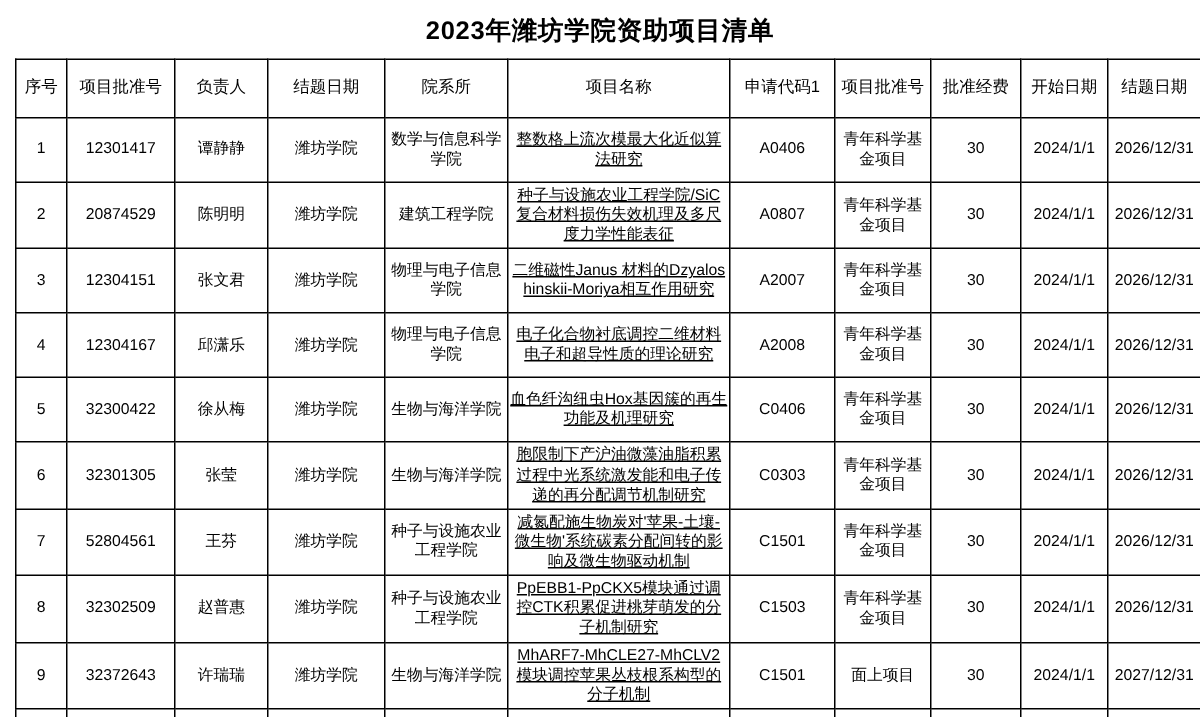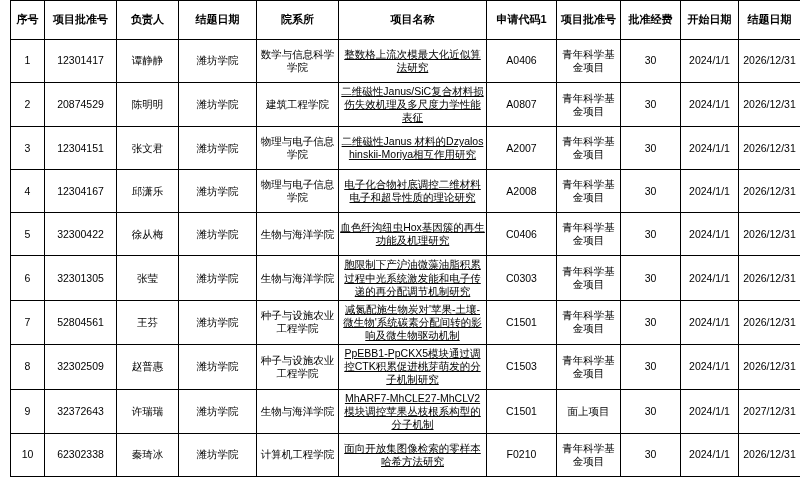--- a/index.html
+++ b/index.html
@@ -39,21 +39,21 @@
   table.grant-table td {
     border: 1px solid #000000;
     text-align: center;
     vertical-align: middle;
     font-size: 10.5px;
     line-height: 1.25;
     padding: 2px 1px;
     word-break: break-all;
   }
   table.grant-table th {
-    font-weight: bold;
+    font-weight: normal;
     font-size: 11px;
     height: 34px;
   }
   table.grant-table td {
     height: 38px;
   }
   
   col.c-idx      { width: 34px; }
   col.c-no       { width: 72px; }
   col.c-leader   { width: 62px; }
@@ -70,20 +70,21 @@
     text-align: center;
     padding: 2px 3px;
     text-decoration: underline;
   }
   .nowrap { white-space: nowrap; }
 </style>
 </head>
 <body>
 
 <div class="page">
+  <div class="doc-title">2023年潍坊学院资助项目清单</div>
 
   <table class="grant-table">
     <colgroup>
       <col class="c-idx">
         <col class="c-no">
         <col class="c-leader">
         <col class="c-unit">
         <col class="c-dept">
       <col class="c-name">
         <col class="c-code">
@@ -120,21 +121,21 @@
         <td>30</td>
         <td class="nowrap">2024/1/1</td>
         <td class="nowrap">2026/12/31</td>
       </tr>
       <tr>
         <td>2</td>
         <td>20874529</td>
         <td>陈明明</td>
         <td>潍坊学院</td>
         <td>建筑工程学院</td>
-        <td class="cell-name">二维磁性Janus/SiC复合材料损伤失效机理及多尺度力学性能表征</td>
+        <td class="cell-name">种子与设施农业工程学院/SiC复合材料损伤失效机理及多尺度力学性能表征</td>
         <td>A0807</td>
         <td>青年科学基金项目</td>
         <td>30</td>
         <td class="nowrap">2024/1/1</td>
         <td class="nowrap">2026/12/31</td>
       </tr>
       <tr>
         <td>3</td>
         <td>12304151</td>
         <td>张文君</td>

